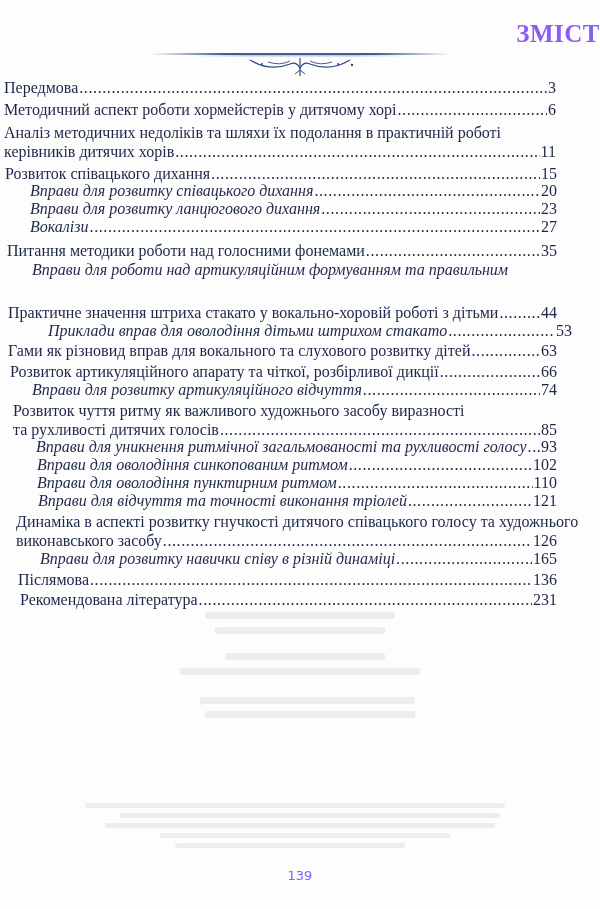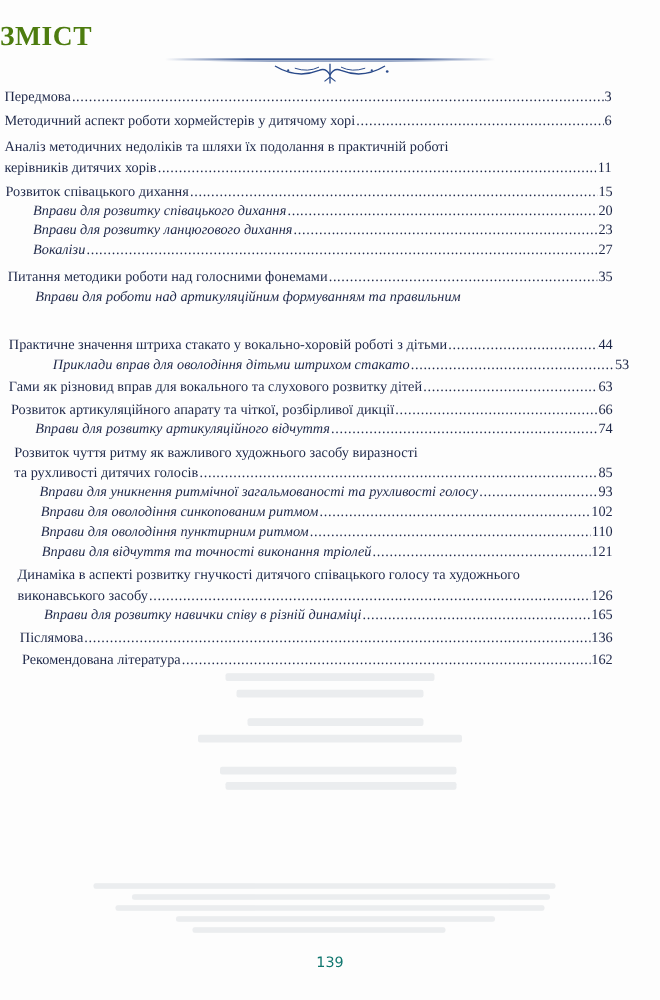--- a/index.html
+++ b/index.html
@@ -18,42 +18,42 @@
     .page {
       position: absolute;
       left: 0; top: 0;
       width: 600px; height: 909px;
       background: #fdfdfd;
     }
     .title {
       position: absolute;
       left: 0; right: 0;
       top: 20px;
-      text-align: left;
+      text-align: right;
       font-family: "Liberation Serif", "DejaVu Serif", serif;
       font-weight: bold;
       font-size: 25px;
       letter-spacing: 0.5px;
-      color: #4d7c0f;
+      color: #8b5cf6;
     }
     .ornament {
       position: absolute;
       left: 150px;
       top: 50px;
       width: 300px;
       height: 30px;
     }
     .toc {
       position: absolute;
       left: 0; top: 0;
       width: 600px;
     }
     .entry {
       position: absolute;
-      font-size: 13px;
+      font-size: 16px;
       line-height: 16px;
       white-space: nowrap;
     }
     .entry.italic {
       font-style: italic;
     }
     .entry .line {
       display: flex;
       align-items: baseline;
     }
@@ -82,21 +82,21 @@
       height: 7px;
       border-radius: 2px;
     }
     .pagenum {
       position: absolute;
       left: 0; right: 0;
       top: 868px;
       text-align: center;
       font-family: "DejaVu Sans", "Liberation Sans", sans-serif;
       font-size: 13px;
-      color: #0f766e;
+      color: #8b5cf6;
     }
   </style>
 </head>
 <body>
 
 <div class="page">
 
   <div class="title">ЗМІСТ</div>
 
   <svg class="ornament" viewBox="0 0 300 30" xmlns="http://www.w3.org/2000/svg">
@@ -302,21 +302,21 @@
           <span class="t">Післямова</span>
           <span class="dots"></span>
           <span class="p">136</span>
         </div>
     </div>
 
     <div class="entry" style="left:20px; top:592px; width:537px;">
       <div class="line">
           <span class="t">Рекомендована література</span>
           <span class="dots"></span>
-          <span class="p">162</span>
+          <span class="p">231</span>
         </div>
     </div>
 
   </div>
 
   <div>
     <div class="bleed" style="left:205px; top:612px; width:190px;"></div>
     <div class="bleed" style="left:215px; top:627px; width:170px;"></div>
     <div class="bleed" style="left:225px; top:653px; width:160px;"></div>
     <div class="bleed" style="left:180px; top:668px; width:240px;"></div>

